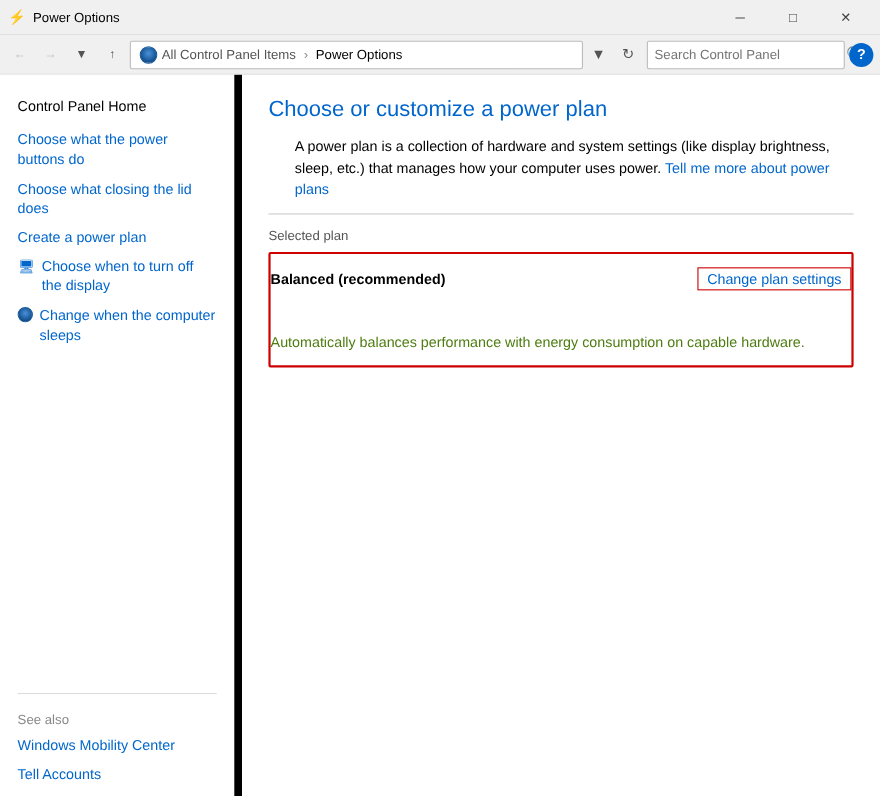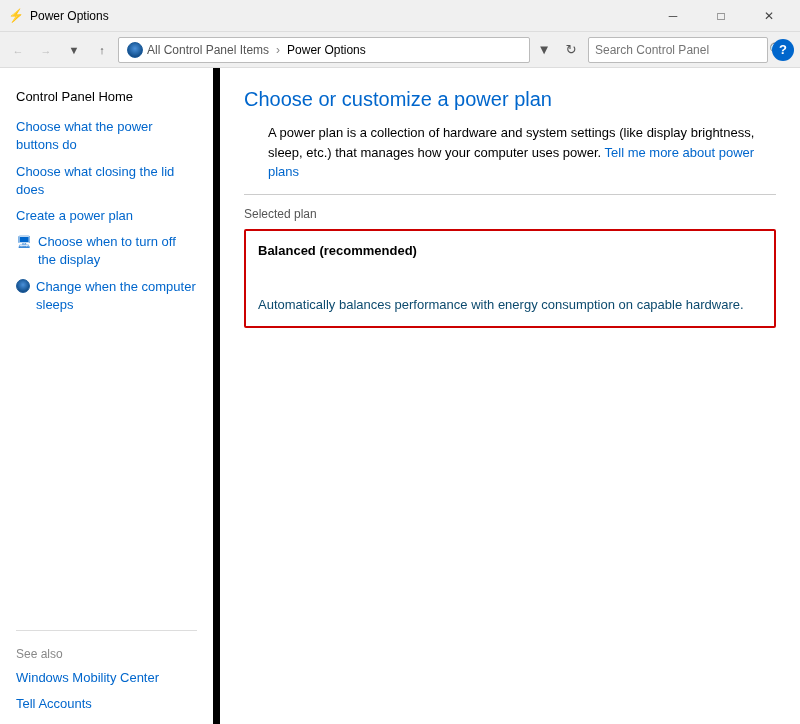--- a/index.html
+++ b/index.html
@@ -95,33 +95,33 @@
     }
     .intro-text { color: #000; line-height: 1.5; margin-bottom: 4px; font-size: 13px; margin-left: 24px; }
     .intro-link { color: #0066cc; cursor: pointer; }
 
     .section-divider { border: none; border-top: 1px solid #ccc; margin: 12px 0; }
     .section-label { color: #555; font-size: 12px; margin-bottom: 8px; }
 
     
     .plan-card {
       border: 2px solid #cc0000;
-      padding: 12px 12px;
+      padding: 12px 0;
       border-radius: 2px;
     }
     .plan-card-header {
       display: flex; justify-content: space-between; align-items: center;
       margin-bottom: 6px;
     }
     .plan-name { font-weight: bold; font-size: 13px; }
     .change-plan-link {
       color: #0066cc; cursor: pointer; font-size: 13px;
       border: 1px solid #cc0000; padding: 2px 8px;
     }
-    .plan-desc { color: #0c4a6e; font-size: 13px; line-height: 1.5; margin-top: 37px; }
+    .plan-desc { color: #4d7c0f; font-size: 13px; line-height: 1.5; margin-top: 37px; }
 
     
     .globe-icon {
       width: 16px; height: 16px;
       background: radial-gradient(circle at 50% 40%, #4a90d9 0%, #1a5a9a 60%, #0a3060 100%);
       border-radius: 50%;
       border: 1px solid #1a5a9a;
       display: inline-block;
     }
     .monitor-icon {
@@ -208,18 +208,19 @@
       <span> </span>
       <span class="intro-link">Tell me more about power plans</span>
     </p>
 
     <hr class="section-divider">
     <div class="section-label">Selected plan</div>
 
     <div class="plan-card">
       <div class="plan-card-header">
         <span class="plan-name">Balanced (recommended)</span>
+        <span class="change-plan-link">Change plan settings</span>
       </div>
       <div class="plan-desc">Automatically balances performance with energy consumption on capable hardware.</div>
     </div>
   </div>
 
 </div>
 
 </body></html>

